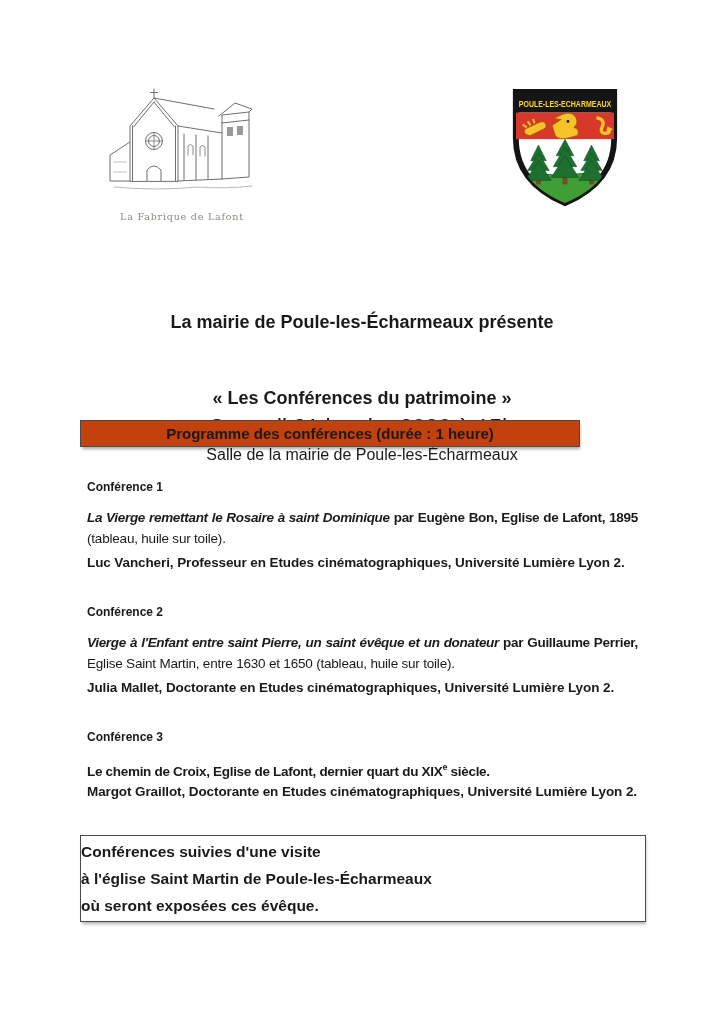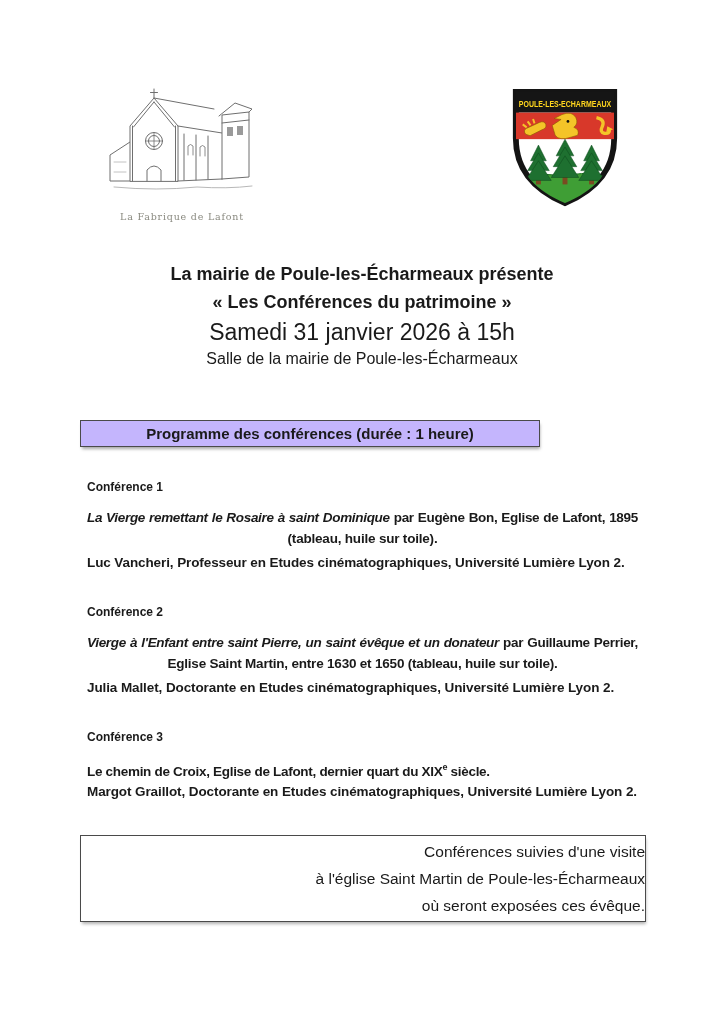--- a/index.html
+++ b/index.html
@@ -8,47 +8,47 @@
     font-family:"Liberation Sans",sans-serif;color:#1a1a1a;overflow:hidden;
   }
   
   .church-block{position:absolute;left:98px;top:82px;width:168px;text-align:center;}
   .church-block svg{display:block;margin:0 auto;}
   .church-caption{margin-top:17px;font-family:"DejaVu Serif",serif;font-size:9.5px;
     color:#8a8a80;letter-spacing:0.8px;}
   .crest-block{position:absolute;left:506px;top:84px;width:118px;}
   
   .title-block{position:absolute;top:260px;left:0;width:724px;text-align:center;}
-  .main-title{font-size:18px;font-weight:bold;line-height:28px;}
+  .main-title{font-size:18px;font-weight:bold;line-height:28px;margin-top:48px;}
   .event-date{font-size:23px;font-weight:400;line-height:32px;}
   .event-venue{font-size:16px;line-height:22px;}
   
   .program-box{
-    position:absolute;top:420px;left:80px;width:460px;box-sizing:border-box;
+    position:absolute;top:420px;left:80px;width:500px;box-sizing:border-box;
     border:1.5px solid #4a4a4a;box-shadow:1px 3px 3px -1px rgba(0,0,0,.35);
-    text-align:center;font-size:15px;font-weight:bold;padding:4px 0;background:#c4b5fd;
+    text-align:center;font-size:15px;font-weight:bold;padding:4px 0;background:#c2410c;
   }
   
   .conferences{position:absolute;top:477px;left:87px;width:551px;font-size:13.5px;}
   .conf{margin-bottom:29px;}
   .conf-label{font-weight:bold;line-height:20px;margin:0 0 10px 0;font-size:12px;}
   .conf-line1{font-weight:bold;line-height:21px;letter-spacing:-0.3px;
     white-space:nowrap;text-align:justify;text-align-last:justify;}
   .conf-line1.no-justify{text-align:center;text-align-last:left;white-space:normal;}
   .conf-line1 .work-title{font-style:italic;}
-  .conf-line2{font-weight:bold;line-height:21px;letter-spacing:-0.2px;margin-bottom:4px;text-align:center;}
+  .conf-line2{font-weight:normal;line-height:21px;letter-spacing:-0.2px;margin-bottom:4px;}
   .conf-line2:empty{display:none;}
   sup.century{font-size:9px;vertical-align:super;}
   sup.century:empty{display:none;}
   .conf-speaker{line-height:20px;letter-spacing:-0.1px;font-weight:bold;}
   
   .footer-box{
     position:absolute;top:835px;left:80px;width:566px;box-sizing:border-box;
     border:1.5px solid #4a4a4a;box-shadow:1px 3px 3px -1px rgba(0,0,0,.3);
-    text-align:right;font-size:15.5px;font-weight:normal;line-height:27px;
+    text-align:left;font-size:15.5px;font-weight:bold;line-height:27px;
     padding:2px 0;background:#fff;
   }
   .crest-banner-text{font-family:"Liberation Sans",sans-serif;font-weight:bold;}
 </style>
 </head>
 <body>
 
 <div class="page">
 
   <figure class="church-block" style="margin:0;">

